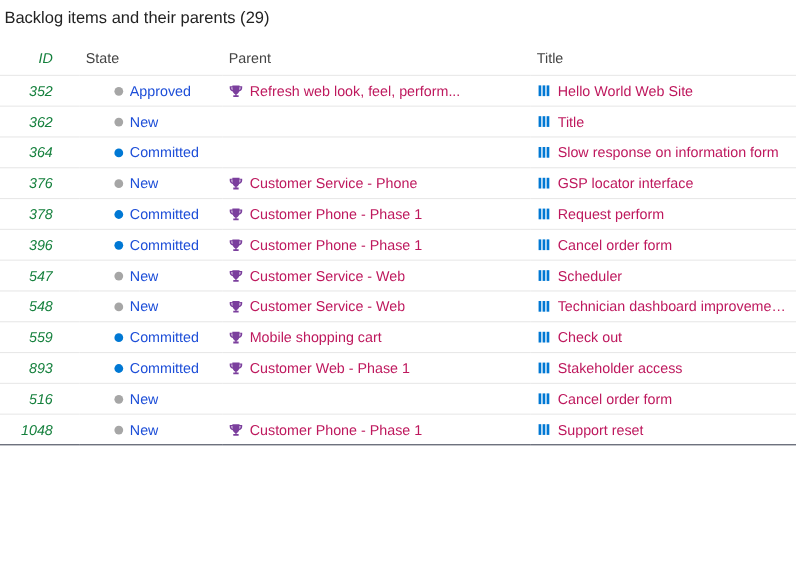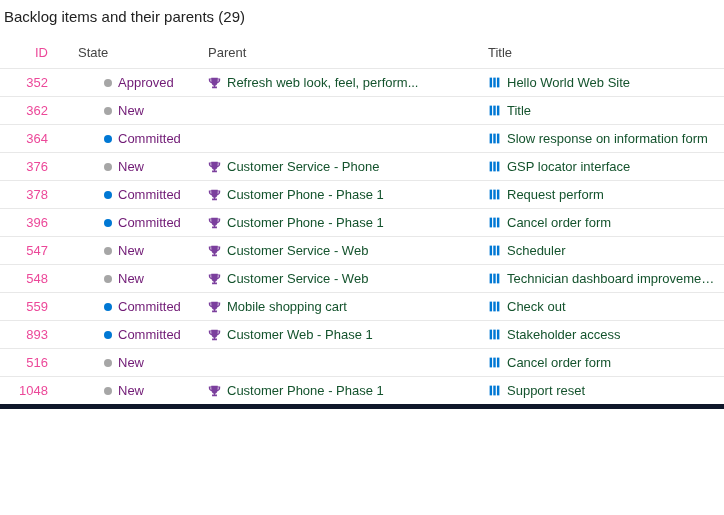--- a/index.html
+++ b/index.html
@@ -24,48 +24,48 @@
       text-align: right;
       font-weight: 400;
       color: #444;
       padding: 6px 6px 8px 6px;
       font-size: 13px;
     }
     tbody tr {
       border-top: 1px solid #e8e8e8;
     }
     tbody tr:last-child {
-      border-bottom: 5px solid #0f172a;
+      border-bottom: 1px solid #0f172a;
     }
     td {
       padding: 6px 6px;
       vertical-align: middle;
       white-space: nowrap;
       overflow: hidden;
       text-overflow: ellipsis;
     }
-    .col-id { width: 72px; text-align: right; color: #ec4899; padding-right: 24px;}
+    .col-id { width: 72px; text-align: right; color: #15803d; padding-right: 24px; font-style: italic;}
     .col-state { width: 130px; }
     .col-parent { width: 280px; }
     .col-title { width: auto; }
     .state-bullet {
       display: inline-block;
       width: 8px; height: 8px;
       border-radius: 50%;
       margin-right: 6px;
       vertical-align: middle;
     }
-    .state-text { color: #701a75; }
+    .state-text { color: #1d4ed8; }
     .icon {
       display: inline-block;
       vertical-align: middle;
       margin-right: 6px;
     }
     .link {
-      color: #14532d;
+      color: #be185d;
       cursor: pointer;
     }
     th .cell-inner { padding-left: 0; }
     .col-parent .cell-inner,
     .col-title .cell-inner { display: flex; align-items: center; }
     .col-state .cell-inner { display: flex; align-items: center; padding-left: 26px;}
     thead .col-state .cell-inner { padding-left: 0;}
     .cell-text { overflow: hidden; text-overflow: ellipsis; white-space: nowrap; }
   </style>
 </head>

